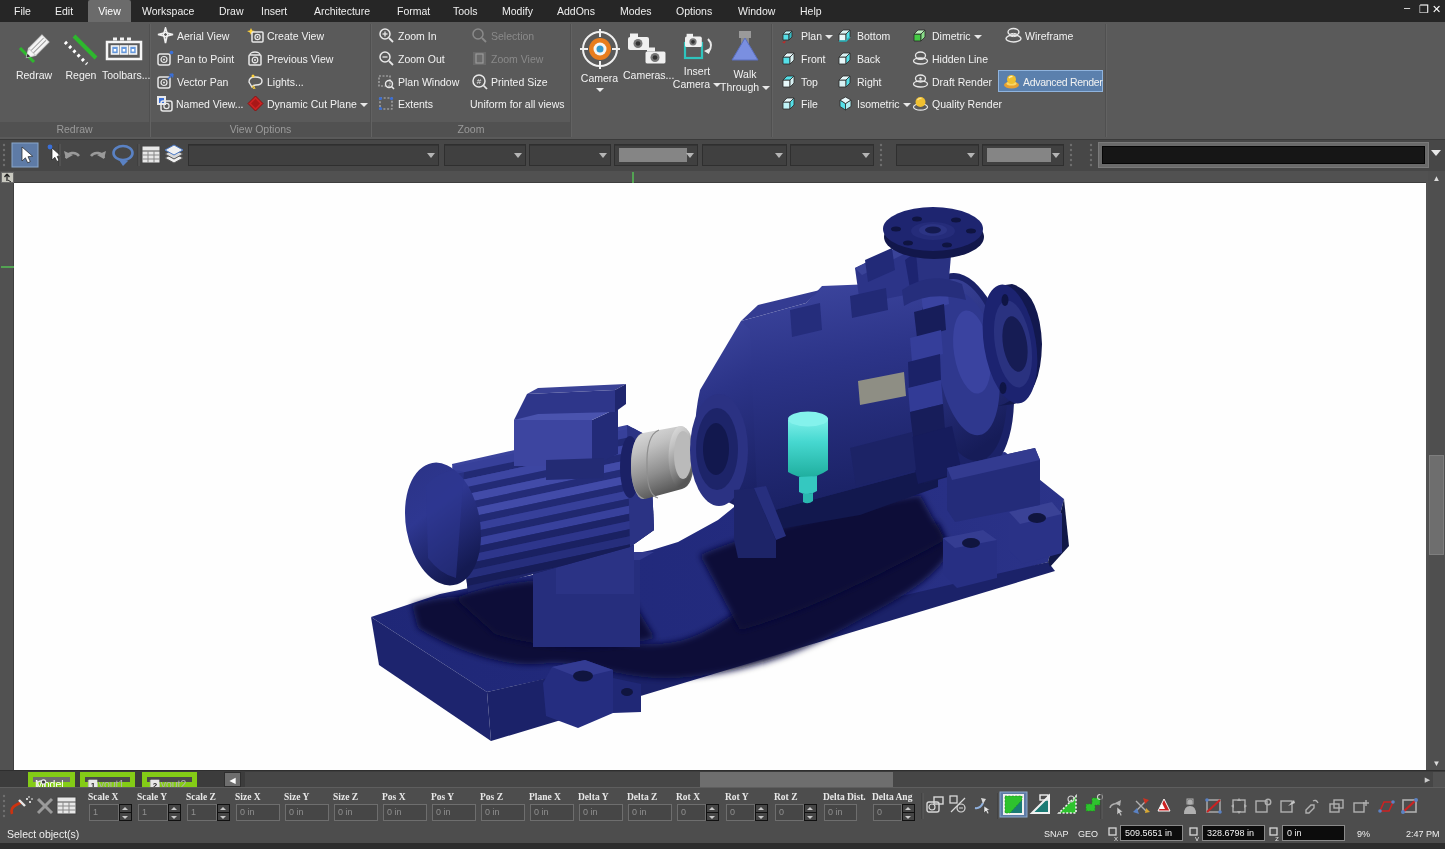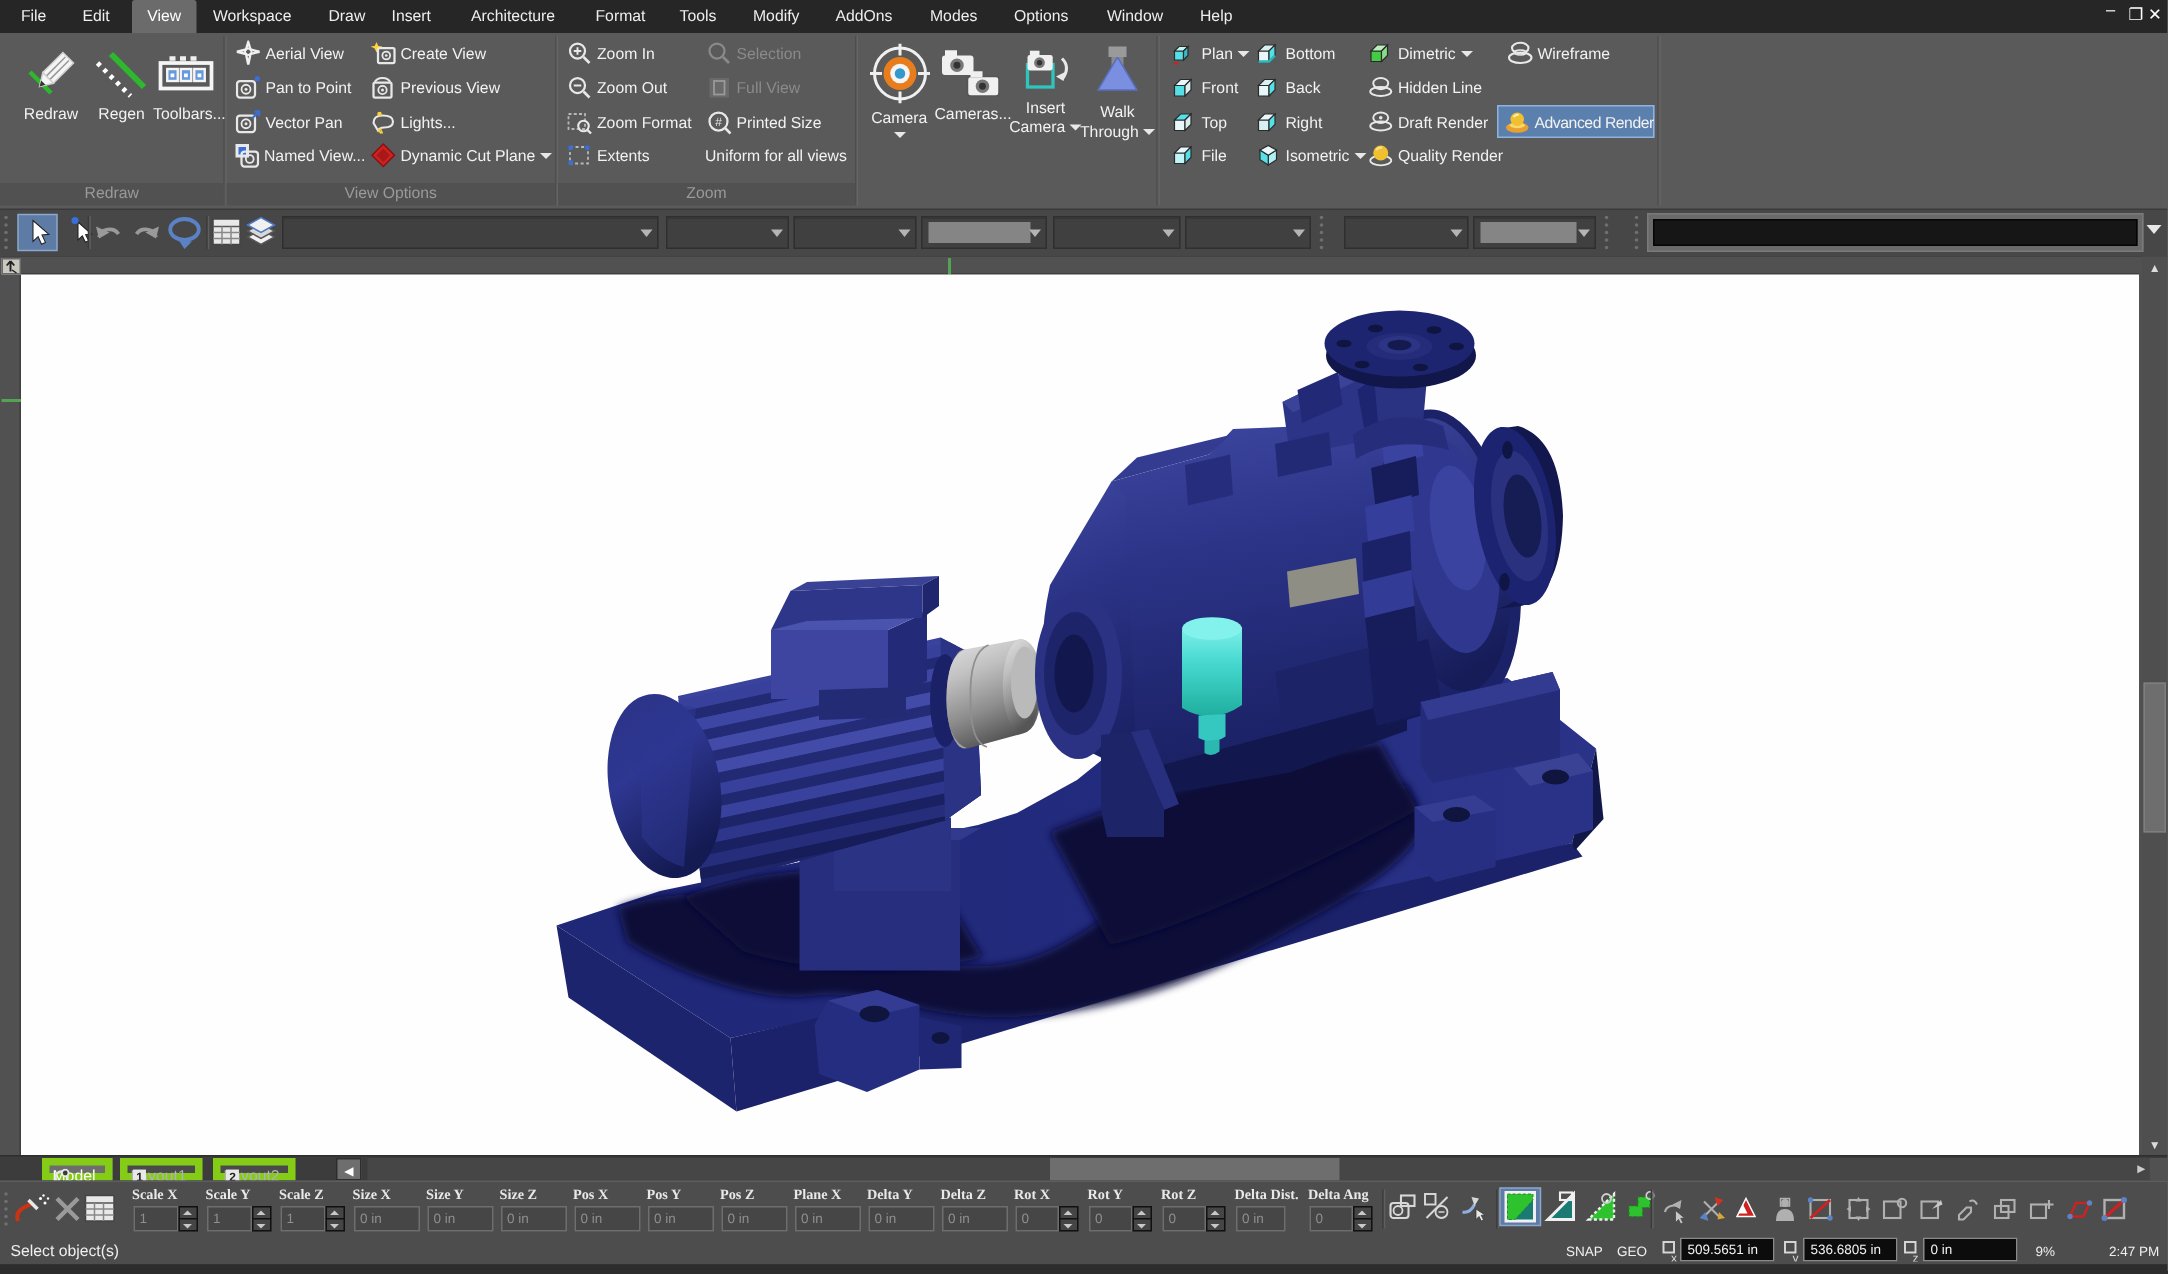--- a/index.html
+++ b/index.html
@@ -233,21 +233,21 @@
             <line x1="4.5" y1="7" x2="9.5" y2="7" stroke="#e8e8e8" stroke-width="1.3"></line>
           </svg>
           <span class="lb">Zoom Out</span>
         </div>
       <div class="rbtn" style="left:378px; top:49px">
           <svg class="ic" viewBox="0 0 17 17">
             <rect x="1" y="3" width="11" height="10" fill="none" stroke="#b8b8b8" stroke-width="1.2" stroke-dasharray="2 1.5"></rect>
             <circle cx="11" cy="11" r="3.5" fill="none" stroke="#e8e8e8" stroke-width="1.4"></circle>
             <line x1="13.5" y1="13.5" x2="16" y2="16" stroke="#e8e8e8" stroke-width="1.6"></line>
           </svg>
-          <span class="lb">Zoom Format</span>
+          <span class="lb">Plan Window</span>
         </div>
       <div class="rbtn" style="left:378px; top:71px">
           <svg class="ic" viewBox="0 0 17 17">
             <rect x="2" y="3" width="12" height="11" fill="none" stroke="#b8b8b8" stroke-width="1.2" stroke-dasharray="2 1.7"></rect>
             <circle cx="2.5" cy="3.5" r="1.6" fill="#3a6fd8"></circle>
             <circle cx="13.5" cy="3.5" r="1.6" fill="#3a6fd8"></circle>
             <circle cx="2.5" cy="13.5" r="1.6" fill="#3a6fd8"></circle>
           </svg>
           <span class="lb">Extents</span>
         </div>
@@ -256,21 +256,21 @@
             <circle cx="7" cy="7" r="5" fill="none" stroke="#8a8a8a" stroke-width="1.5"></circle>
             <line x1="11" y1="11" x2="15" y2="15" stroke="#8a8a8a" stroke-width="1.8"></line>
           </svg>
           <span class="lb">Selection</span>
         </div>
       <div class="rbtn dis" style="left:471px; top:26px">
           <svg class="ic" viewBox="0 0 17 17">
             <rect x="2" y="2" width="13" height="13" fill="#6a6a6a"></rect>
             <rect x="5" y="4" width="7" height="9" fill="none" stroke="#9a9a9a" stroke-width="1.2"></rect>
           </svg>
-          <span class="lb">Full View</span>
+          <span class="lb">Zoom View</span>
         </div>
       <div class="rbtn" style="left:471px; top:49px">
           <svg class="ic" viewBox="0 0 17 17">
             <circle cx="8" cy="8" r="6" fill="none" stroke="#e8e8e8" stroke-width="1.5"></circle>
             <line x1="12.5" y1="12.5" x2="16" y2="16" stroke="#e8e8e8" stroke-width="1.7"></line>
             <text x="8" y="11" font-size="8" fill="#e8e8e8" text-anchor="middle" font-family="Liberation Sans">#</text>
           </svg>
           <span class="lb">Printed Size</span>
         </div>
       <div class="rbtn" style="left:470px; top:71px">
@@ -1007,21 +1007,21 @@
     <span style="position:absolute; left:1078px; top:5px; font-size:9px">GEO</span>
     <svg width="12" height="14" style="position:absolute;left:1108px;top:3px">
         <rect x="1" y="1" width="7" height="7" fill="none" stroke="#d8d8d8" stroke-width="1.3"></rect>
         <text x="6" y="14" font-size="8" fill="#d8d8d8" font-family="Liberation Sans">x</text>
       </svg>
     <div class="coordfield" style="left:1120px; width:63px">509.5651 in</div>
     <svg width="12" height="14" style="position:absolute;left:1189px;top:3px">
         <rect x="1" y="1" width="7" height="7" fill="none" stroke="#d8d8d8" stroke-width="1.3"></rect>
         <text x="6" y="14" font-size="8" fill="#d8d8d8" font-family="Liberation Sans">y</text>
       </svg>
-    <div class="coordfield" style="left:1202px; width:63px">536.6805 in</div>
+    <div class="coordfield" style="left:1202px; width:63px">328.6798 in</div>
     <svg width="12" height="14" style="position:absolute;left:1269px;top:3px">
         <rect x="1" y="1" width="7" height="7" fill="none" stroke="#d8d8d8" stroke-width="1.3"></rect>
         <text x="6" y="14" font-size="8" fill="#d8d8d8" font-family="Liberation Sans">z</text>
       </svg>
     <div class="coordfield" style="left:1282px; width:63px">0 in</div>
     <span style="position:absolute; left:1357px; top:5px; font-size:9px">9%</span>
     <span style="position:absolute; left:1406px; top:5px; font-size:9px">2:47 PM</span>
   </div>
   <div id="bottomedge"></div>
 

